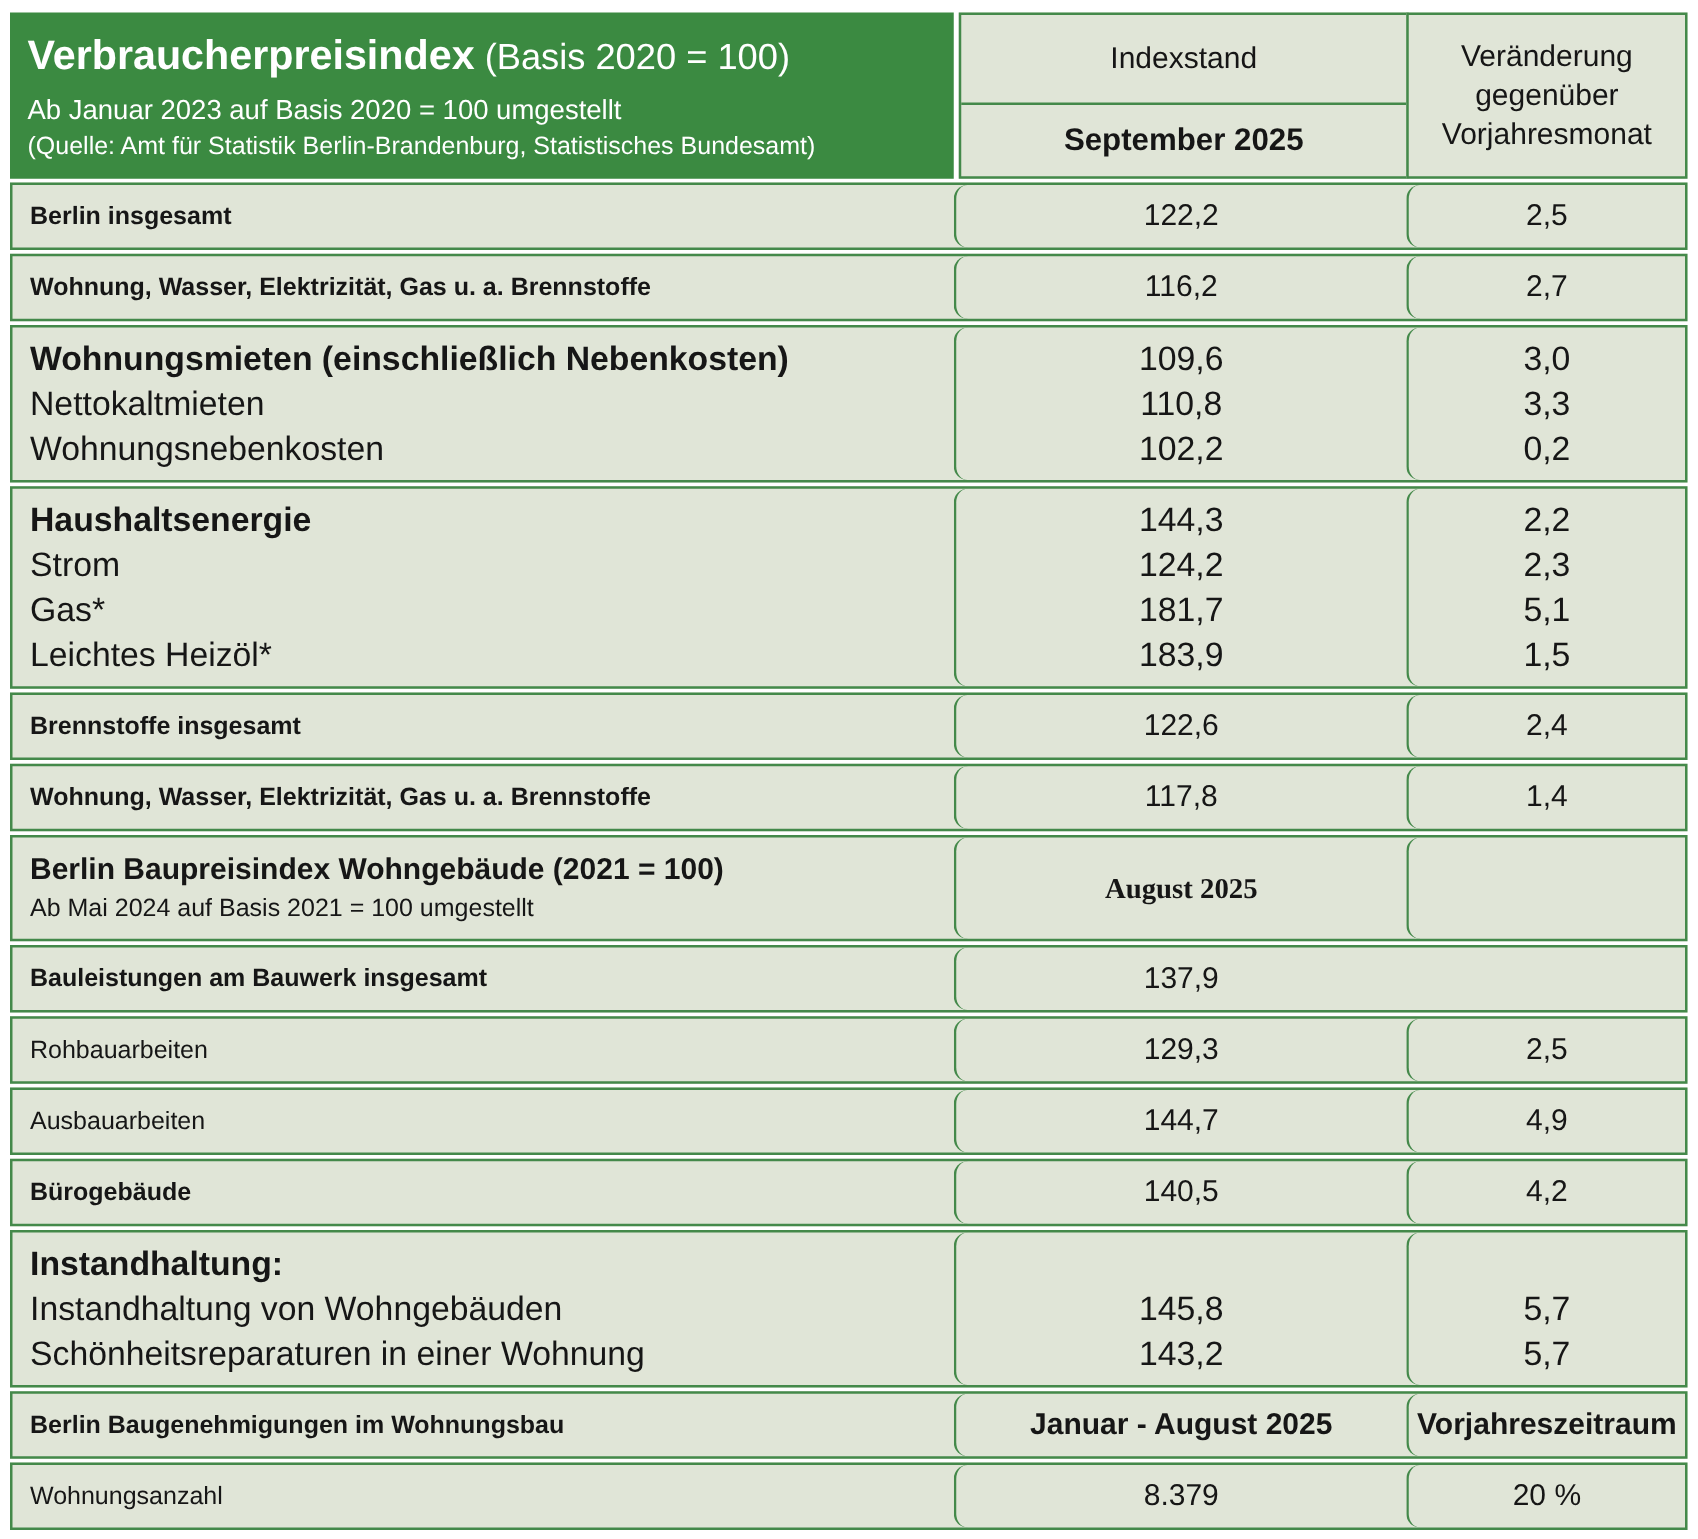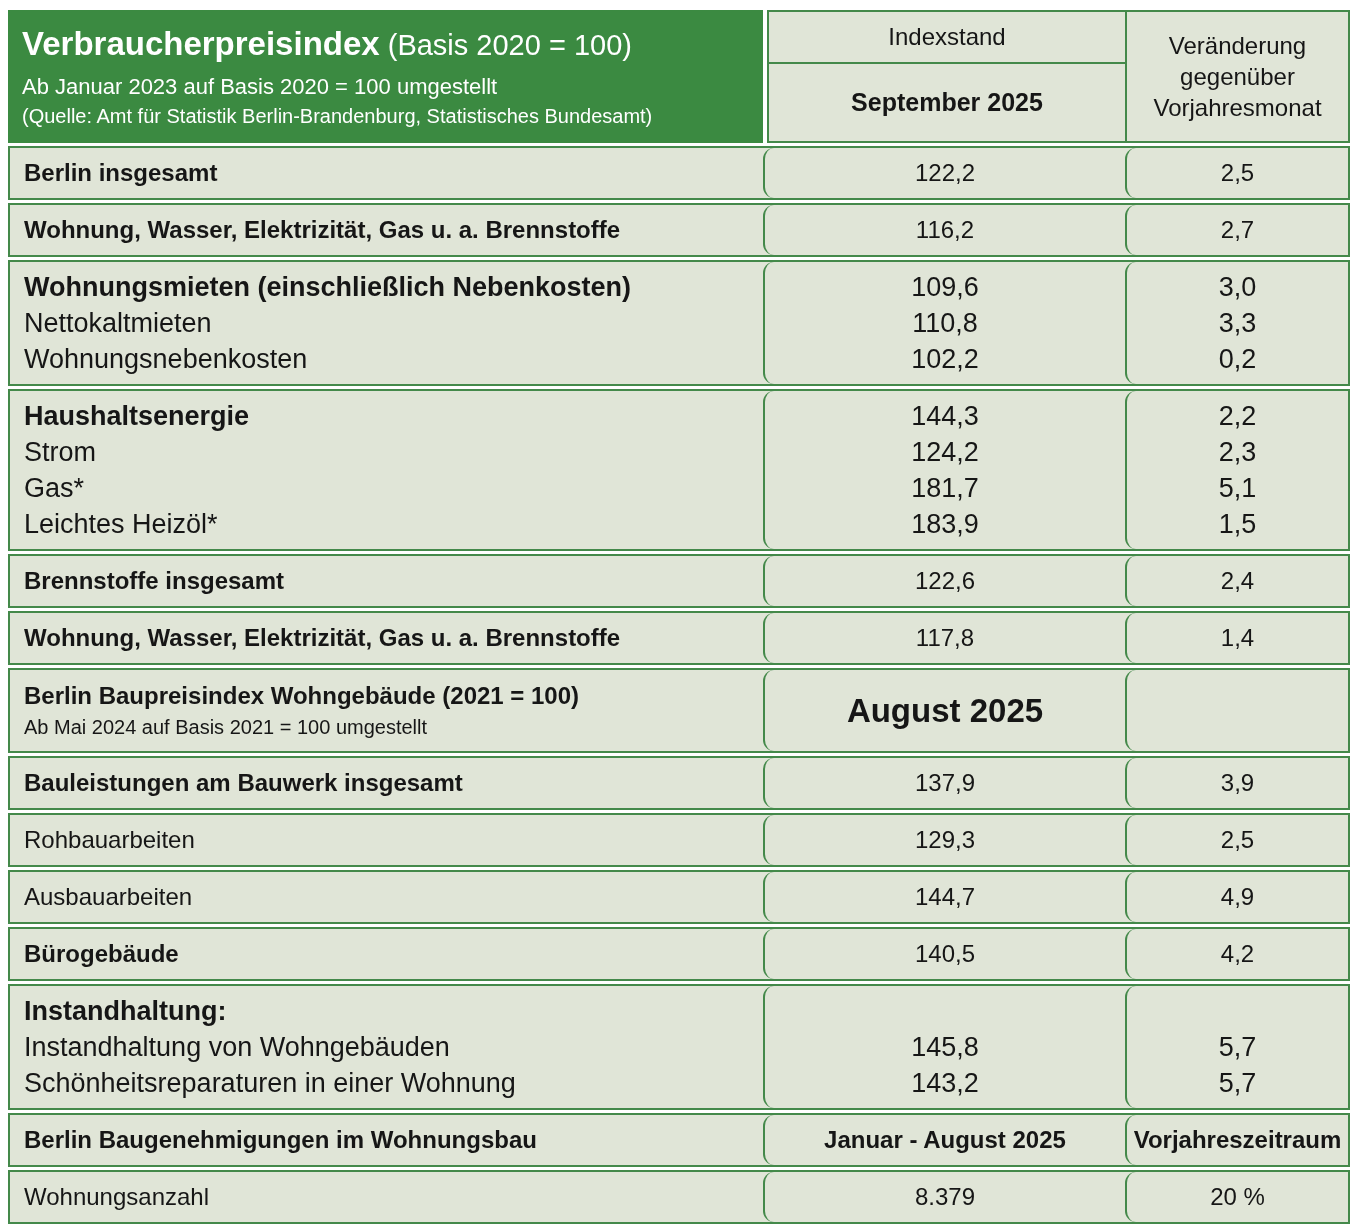--- a/index.html
+++ b/index.html
@@ -39,21 +39,21 @@
   .title-suffix{ font-size:29px; font-weight:400;margin-top:38px; }
   .title-sub1{ font-size:22px; line-height:30px; margin-top:2px; }
   .title-sub2{ font-size:20px; line-height:28px; }
   .idx-box{
     margin-left:4px;
     border:2px solid var(--border);
     background:var(--cellbg);
     display:flex; flex-direction:column;
   }
   .idx-top{
-    height:52px;
+    height:72px;
     border-bottom:2px solid var(--border);
     display:flex; align-items:center; justify-content:center;
     font-size:24px;
   }
   .idx-bottom{
     flex:1;
     display:flex; align-items:center; justify-content:center;
     font-size:25px; font-weight:700;
   }
   .chg-box{
@@ -71,42 +71,42 @@
     grid-template-columns:753px 362px 1fr;
     border:2px solid var(--border);
     background:var(--cellbg);
     margin-bottom:3px;
   }
   .row:last-child{ margin-bottom:0; }
   .cell{ padding:0 14px; }
   .c2,.c3{ border-left:2px solid var(--border); padding:0 4px;border-radius:11px; }
   
   .row.simple{ min-height:54px; }
-  .row.simple .c1{ display:flex; align-items:center; font-size:24px;border-radius:18px; }
+  .row.simple .c1{ display:flex; align-items:center; font-size:20px;border-radius:18px; }
   .row.simple .c2,.row.simple .c3{
     display:flex; align-items:center; justify-content:center; font-size:24px;
   }
   .bold{ font-weight:700; }
   .small-change{ font-size:19px; font-weight:700;text-align:right; }
   
   .row.group .cell{ padding-top:7px; padding-bottom:7px; }
   .row.group .c1{ padding-left:14px; }
   .line{ height:36px; line-height:36px; font-size:27px; white-space:nowrap; }
   .c2 .line,.c3 .line{ text-align:center; }
   .footnote{
     font-size:19px; line-height:26px; margin-top:5px; white-space:nowrap;
   }
   
   .row.section{ min-height:85px; }
   .row.section .c1{ padding-top:9px; padding-bottom:8px; }
   .sec-title{ font-size:24px; font-weight:700; line-height:34px; white-space:nowrap; }
   .sec-sub{ font-size:20px; line-height:28px; white-space:nowrap; }
   .row.section .c2,.row.section .c3{
     display:flex; align-items:center; justify-content:center;
-    font-size:33px; font-weight:700;
+    font-size:23px; font-weight:700;font-family:Liberation Serif, serif;
   }
 </style>
 </head>
 <body>
 
 <div class="wrap">
 
   <div class="header-row">
     <div class="title-block">
       <div class="title-line">
@@ -184,21 +184,20 @@
         <div class="cell c1">
           <div class="sec-title">Berlin Baupreisindex Wohngebäude (2021 = 100)</div>
           <div class="sec-sub">Ab Mai 2024 auf Basis 2021 = 100 umgestellt</div>
         </div>
         <div class="cell c2">August 2025</div>
         <div class="cell c3"></div>
       </div>
       <div class="row simple">
         <div class="cell c1 bold">Bauleistungen am Bauwerk insgesamt</div>
         <div class="cell c2">137,9</div>
-        <div class="cell c3">3,9</div>
       </div>
       <div class="row simple">
         <div class="cell c1">Rohbauarbeiten</div>
         <div class="cell c2">129,3</div>
         <div class="cell c3">2,5</div>
       </div>
       <div class="row simple">
         <div class="cell c1">Ausbauarbeiten</div>
         <div class="cell c2">144,7</div>
         <div class="cell c3">4,9</div>

